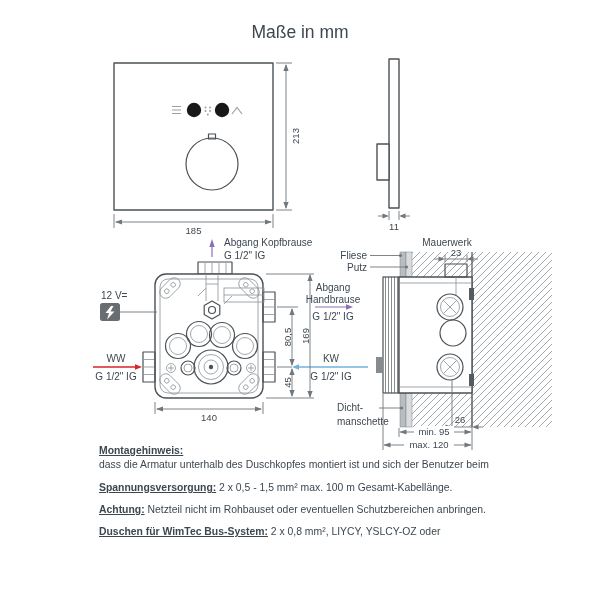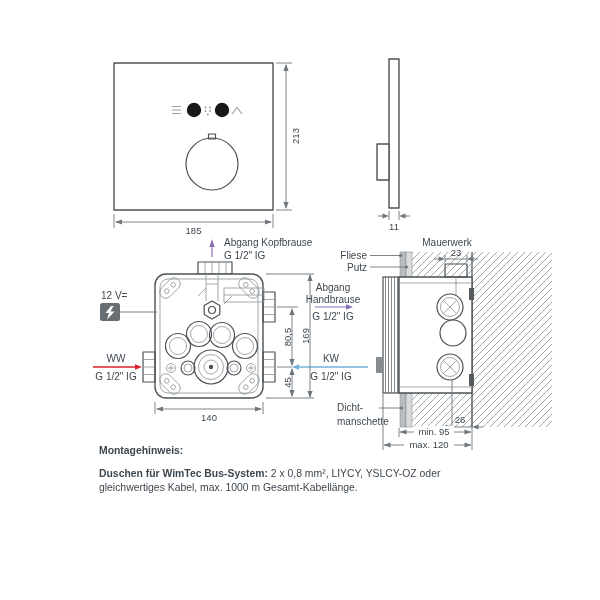--- a/index.html
+++ b/index.html
@@ -14,29 +14,30 @@
   .lnn{stroke:var(--c-line);stroke-width:1.2;fill:none;stroke-linejoin:round;}
   .lt{stroke:#8b9196;stroke-width:0.8;fill:none;}
   .dim{stroke:var(--c-dim);stroke-width:0.9;fill:none;}
   .dimf{fill:var(--c-dim);stroke:none;}
   .redl{stroke:var(--c-red);stroke-width:1.3;fill:none;} .redf{fill:var(--c-red);}
   .bluel{stroke:var(--c-blue);stroke-width:1.3;fill:none;} .bluef{fill:var(--c-blue);}
   .viol{stroke:var(--c-violet);stroke-width:1.2;fill:none;} .violf{fill:var(--c-violet);}
   .gray{stroke:#9aa0a5;fill:none;}
   .notes{position:absolute;left:99px;top:444px;width:440px;
          font-size:10.4px;line-height:14px;color:var(--c-text);}
-  .notes .b{font-weight:bold;}
+  .notes .b{font-weight:bold;text-decoration:underline;}
   .note-block{margin:0 0 9px 0;} .note-line{margin:0 0 8px 0;}
   .notes div,.note-line{white-space:nowrap;}
 </style>
 </head>
 <body>
 
 <div class="canvas">
 
+  <div class="title">Maße in mm</div>
 
   <svg width="600" height="452" viewBox="0 0 600 452">
     <defs>
       <pattern id="hatch" patternUnits="userSpaceOnUse" width="7" height="7">
         <line x1="0" y1="7" x2="7" y2="0" stroke="#9aa1a6" stroke-width="0.9"></line>
       </pattern>
       <pattern id="ribsV" patternUnits="userSpaceOnUse" width="3" height="8">
         <line x1="1.5" y1="0" x2="1.5" y2="8" stroke="#6a7076" stroke-width="0.8"></line>
       </pattern>
     </defs>
@@ -337,20 +338,26 @@
           <polygon class="dimf" points="471.5,445 464.5,442.5 464.5,447.5"></polygon>
         <rect x="404" y="439" width="50" height="11" fill="#fff"></rect>
         <text class="dimlbl" x="429" y="448" text-anchor="middle">max. 120</text>
       </g>
     </g>
   </svg>
 
   <div class="notes">
     <div class="note-block">
       <div class="b">Montagehinweis:</div>
+      <div>dass die Armatur unterhalb des Duschkopfes montiert ist und sich der Benutzer beim</div>
+    </div>
+    <div class="note-line">
+      <span class="b">Spannungsversorgung:</span><span> 2 x 0,5 - 1,5 mm²  max. 100 m Gesamt-Kabellänge.</span>
+    </div>
+    <div class="note-line">
+      <span class="b">Achtung:</span><span> Netzteil nicht im Rohbauset oder eventuellen Schutzbereichen anbringen.</span>
     </div>
     <div class="note-block">
       <span class="b">Duschen für WimTec Bus-System:</span><span> 2 x 0,8 mm², LIYCY, YSLCY-OZ oder</span>
-      <div>gleichwertiges Kabel, max. 1000 m Gesamt-Kabellänge.</div>
     </div>
   </div>
 
 </div>
 
 </body></html>

